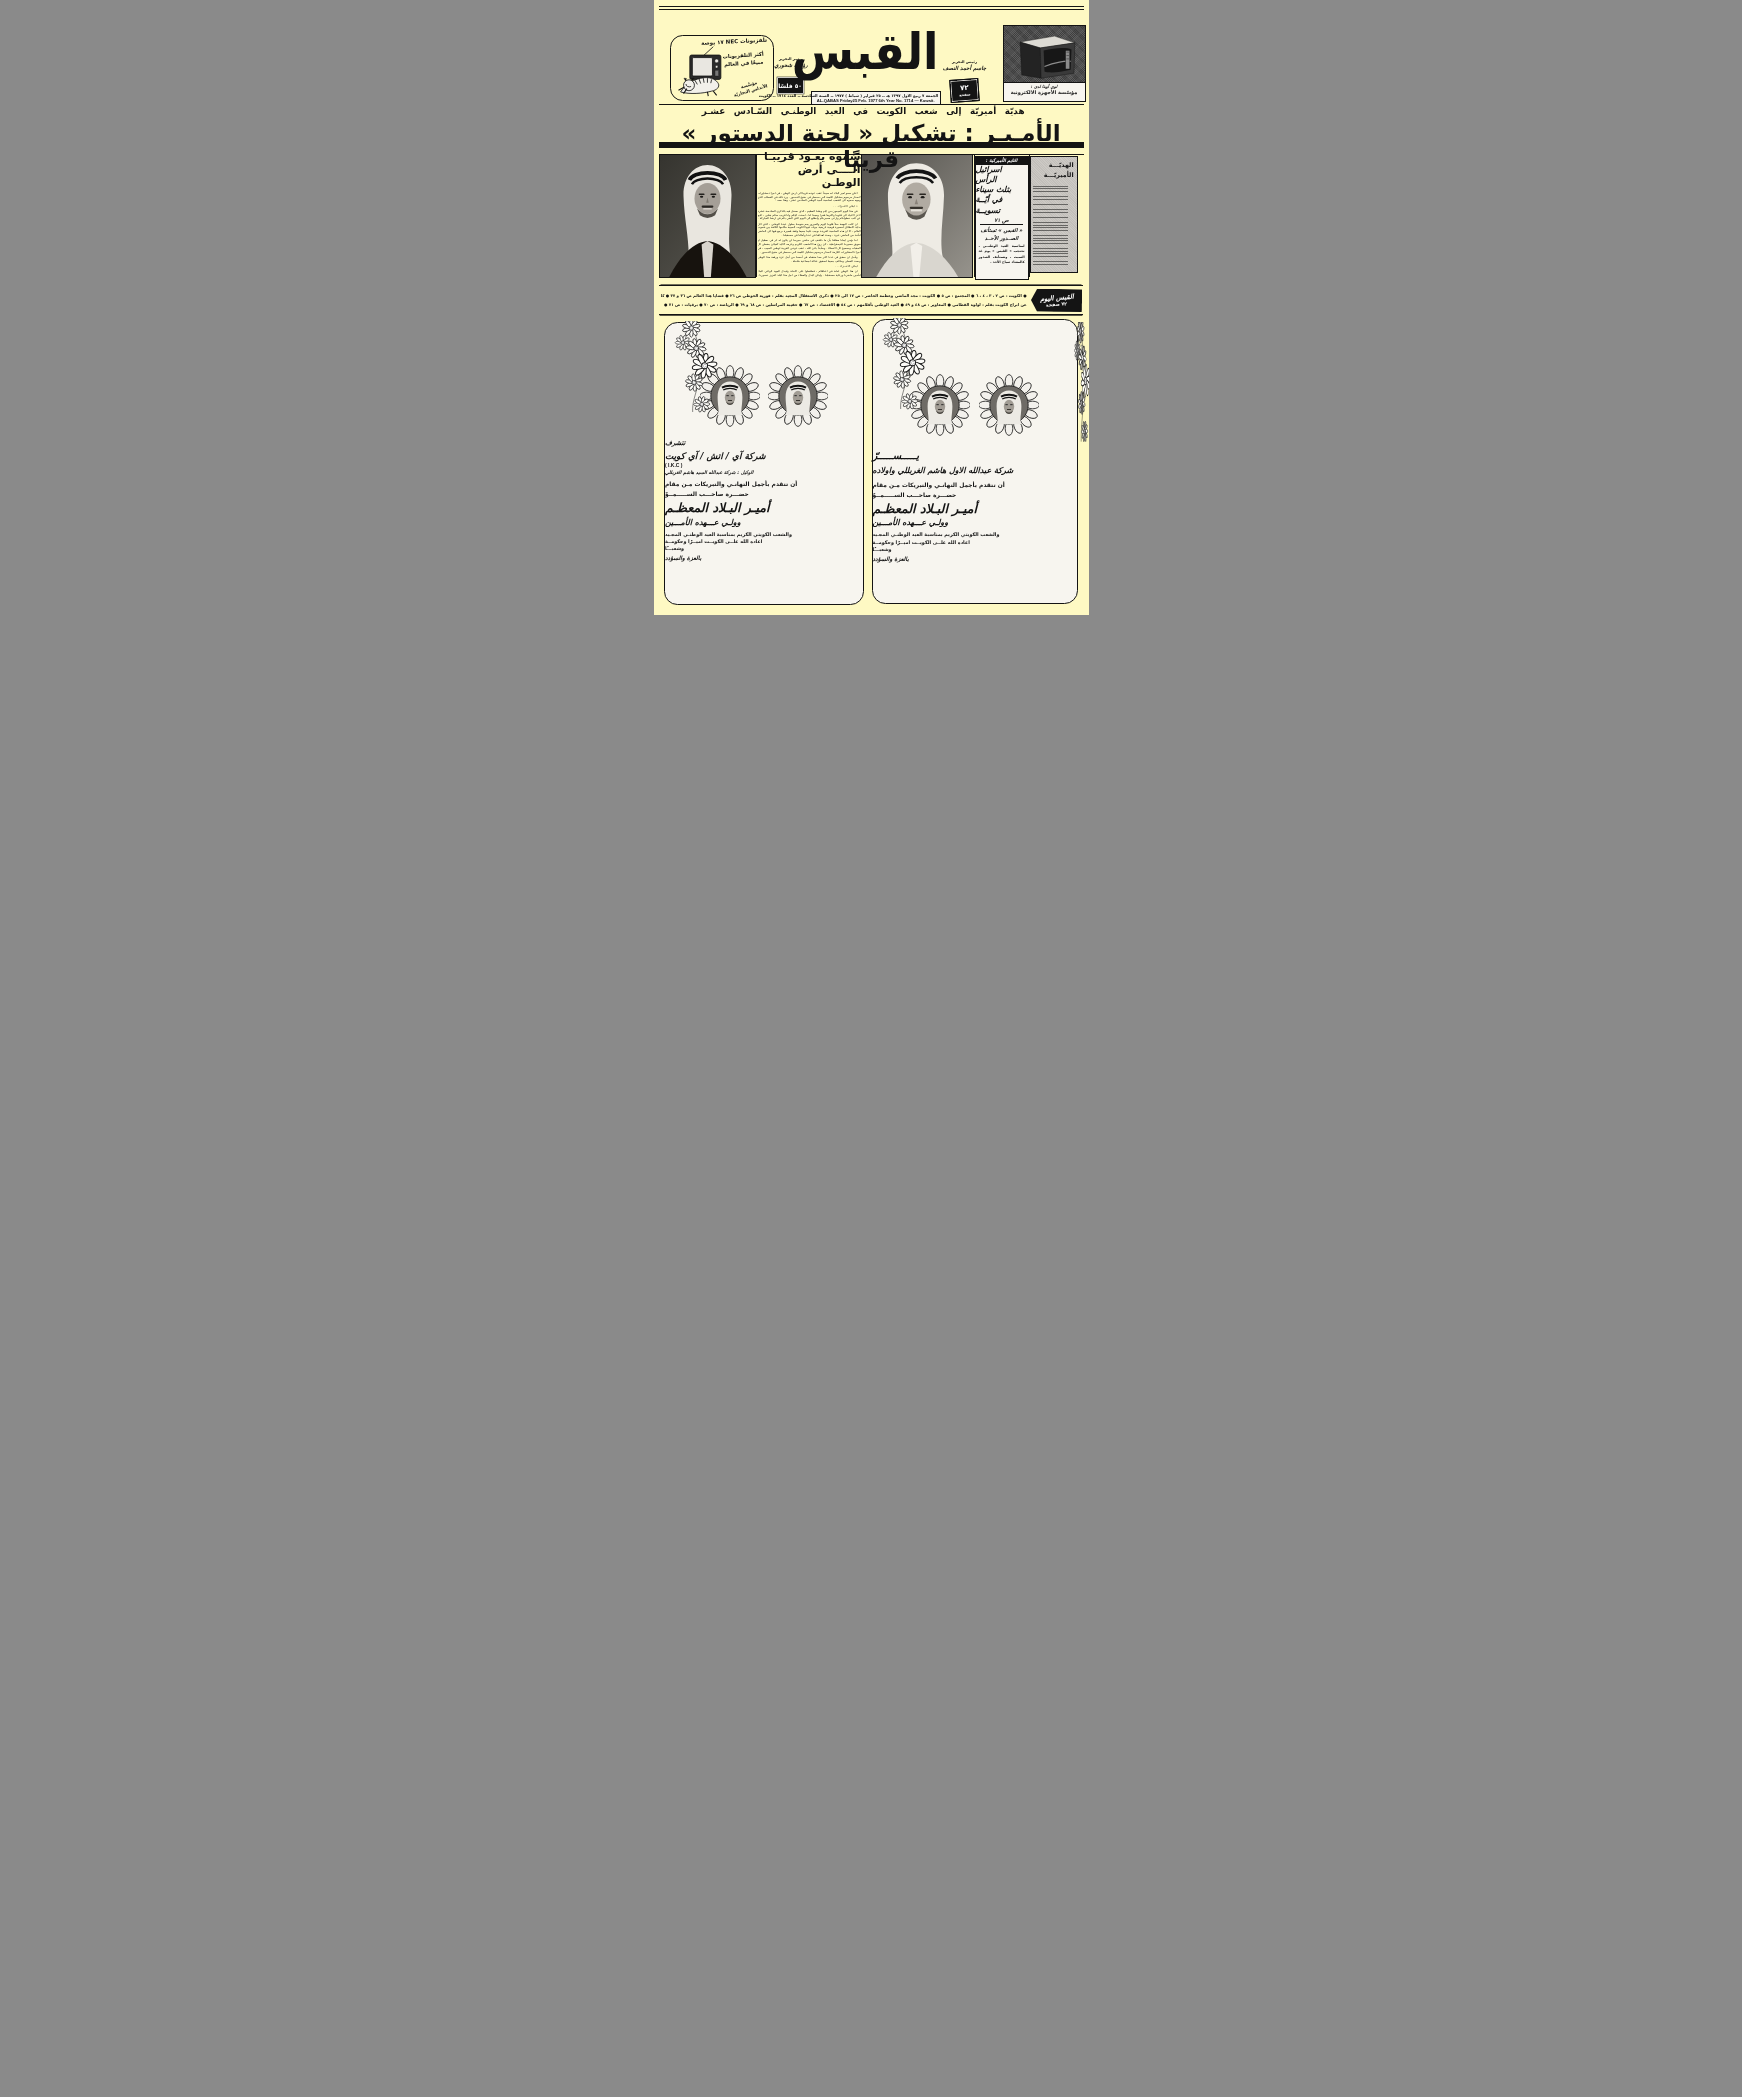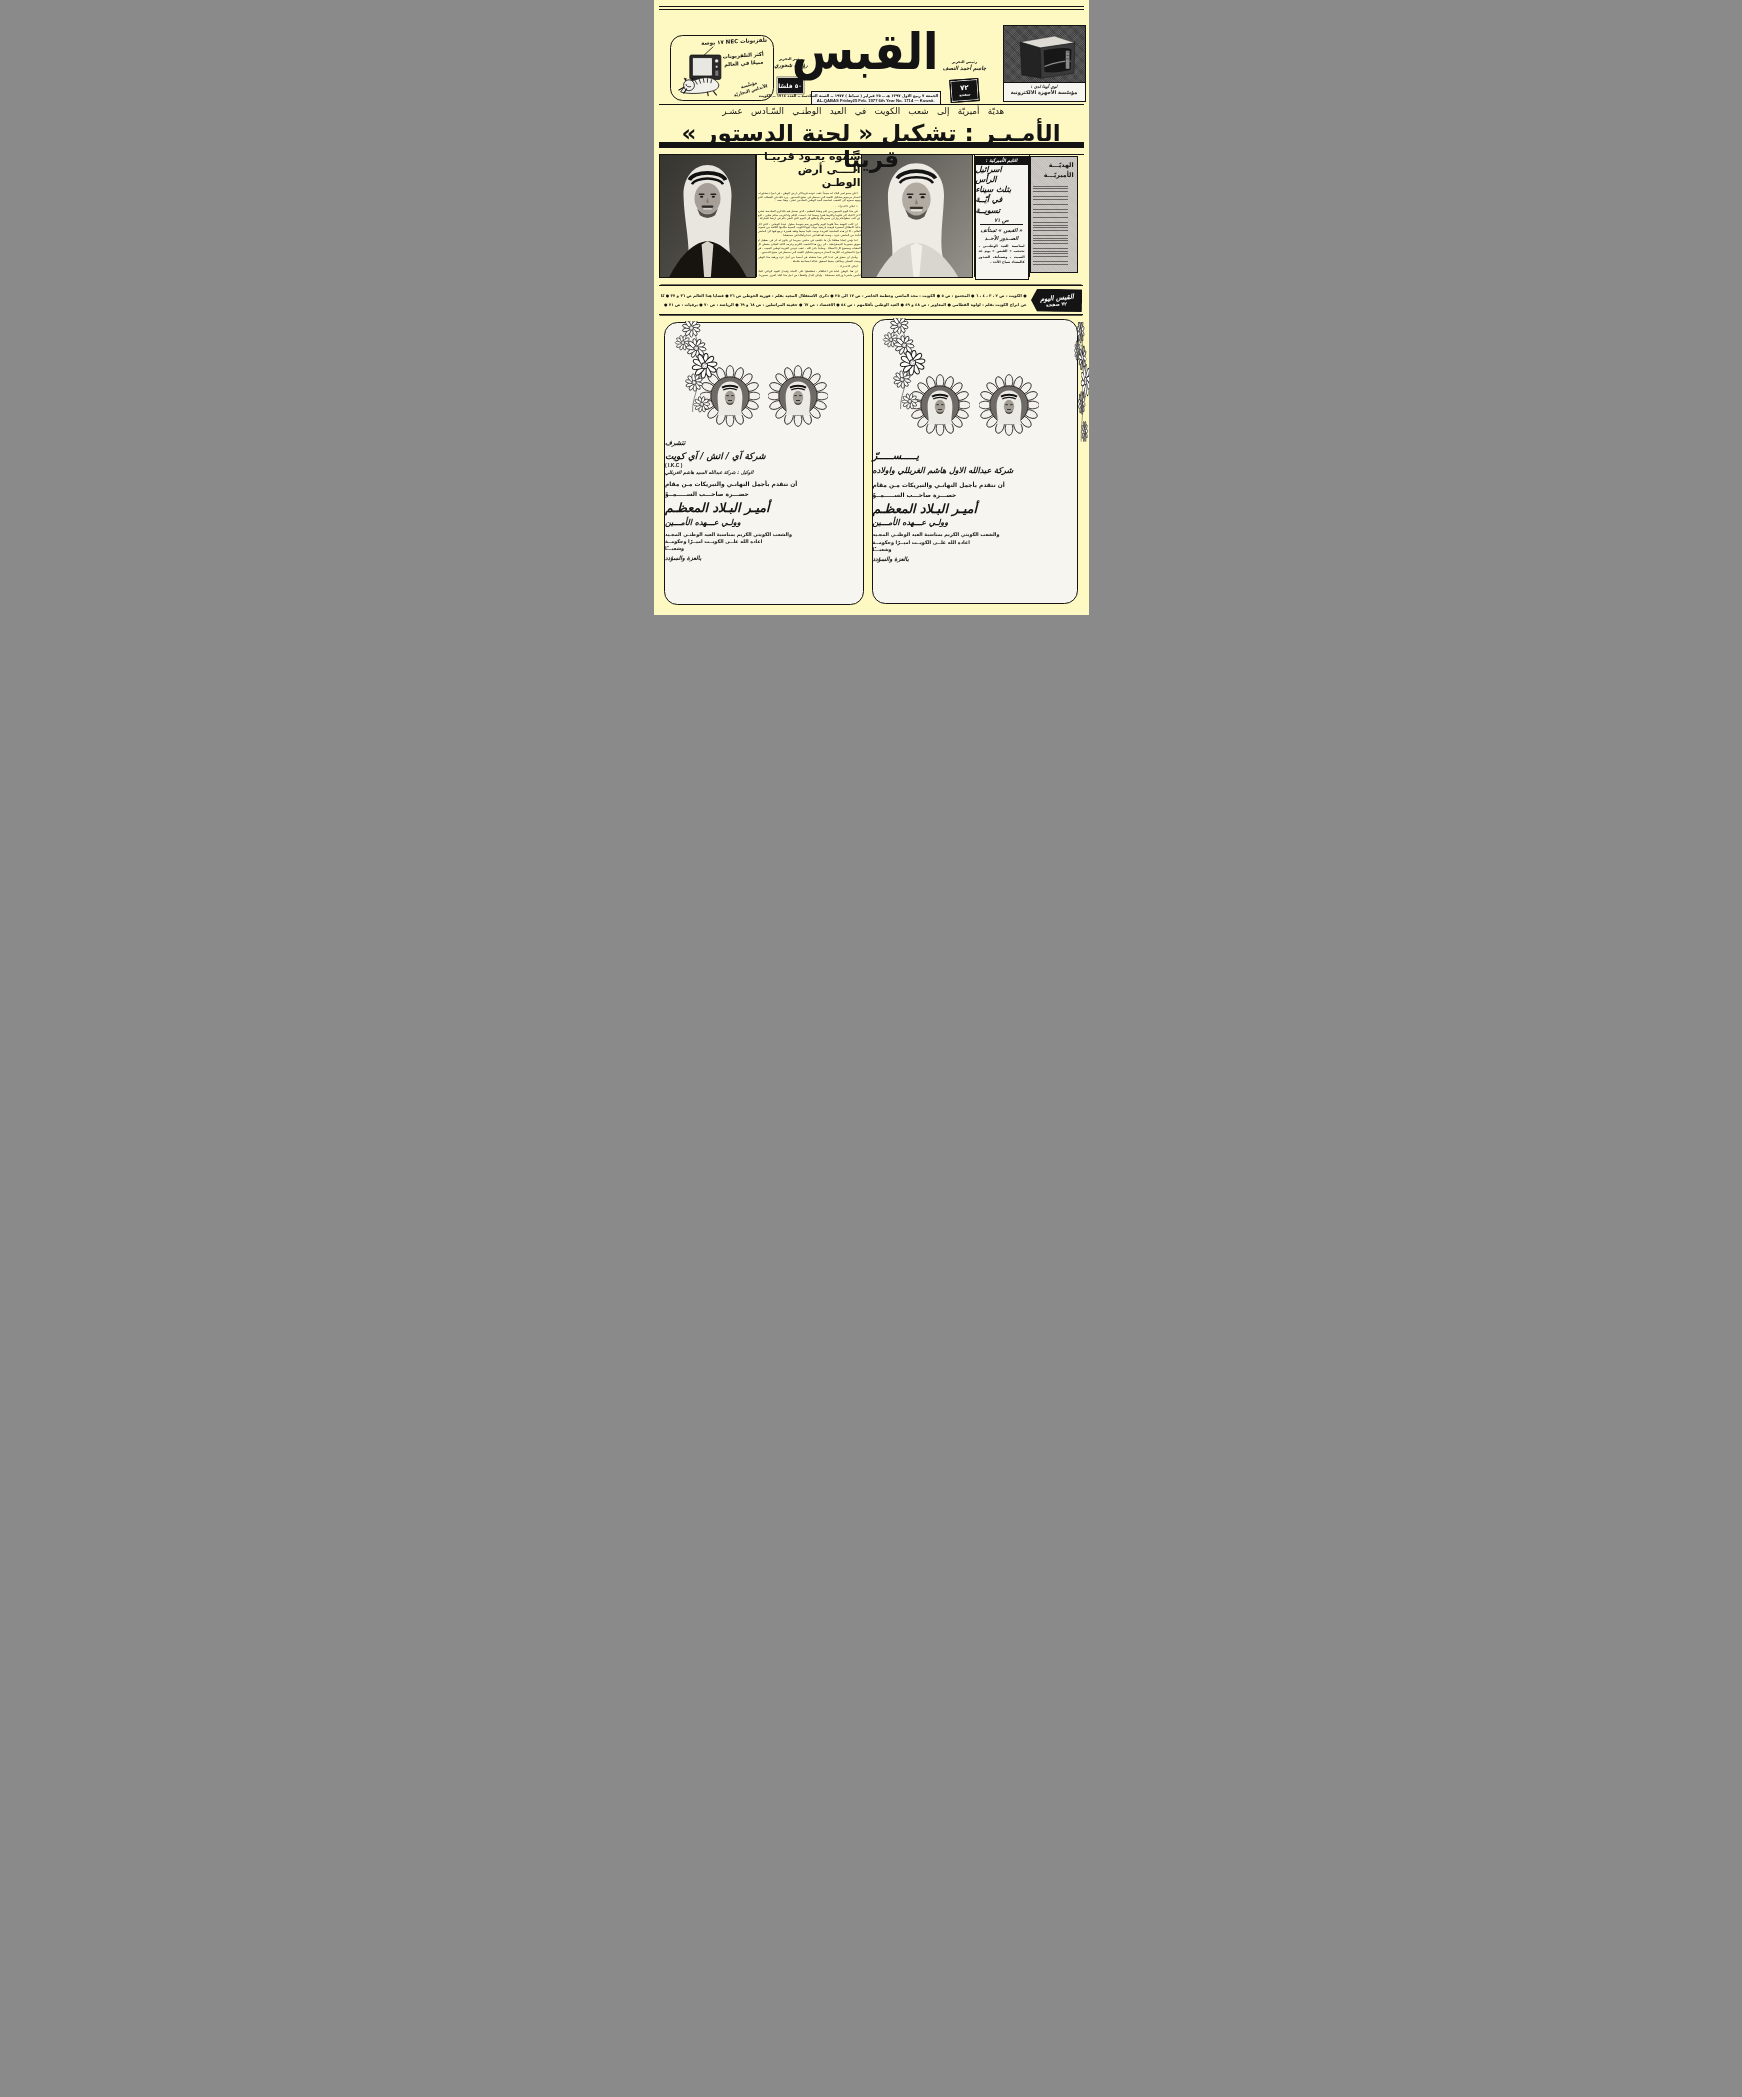--- a/index.html
+++ b/index.html
@@ -44,21 +44,21 @@
   .tv-ad{left:349px;top:25px;width:81px;height:75px;border:0.4px solid #141414;background:#f7f5ef;}
   .tv-photo{position:absolute;inset:0 0 18.5px 0;background:#4c4c4c;
      background-image:repeating-linear-gradient(45deg,rgba(255,255,255,.10) 0 0.4px,transparent 0.4px 1.3px),
                       repeating-linear-gradient(-45deg,rgba(0,0,0,.18) 0 0.4px,transparent 0.4px 1.3px);}
   .tv-cap{position:absolute;left:0;right:0;bottom:0;height:18.5px;border-top:0.8px solid #141414;text-align:center;background:#f7f5ef;}
   .tv-cap .c1{font-size:4.2px;font-weight:bold;margin-top:1.3px;font-style:italic;}
   .tv-cap .c2{font-size:5px;font-weight:bold;}
 
   
   .kicker-rule{left:5px;right:5px;top:104px;border-top:1.3px solid #141414;}
-  .kicker{left:8.4px;right:24px;top:106px;text-align:center;font-size:8.8px;font-weight:normal;word-spacing:5.5px;letter-spacing:0.2px;}
+  .kicker{left:8.4px;right:24px;top:106px;text-align:center;font-size:8.8px;font-weight:bold;word-spacing:5.5px;letter-spacing:0.2px;}
   .headline-wrap{left:5px;right:5px;top:120px;height:35px;}
   .headline-band{position:absolute;left:0;right:0;top:22px;height:5.9px;background:#141414;}
   .headline{position:relative;z-index:1;text-align:center;font-size:23px;line-height:1.15;font-weight:bold;letter-spacing:-0.4px;}
   .mid-rule{left:5px;right:5px;top:154px;border-top:0.6px solid #141414;}
 
   
   .photo-left{left:6.3px;top:155px;width:95px;height:122px;outline:0.4px solid #141414;}
   .story-col{left:104px;top:149px;width:103px;height:128px;overflow:hidden;}
   .subhead{font-size:11px;font-weight:bold;text-align:right;letter-spacing:0.4px;margin:0.8px 0 2.9px;}
   .story-col p{margin:0 0 1.3px;font-size:2.8px;line-height:1.38;text-align:justify;text-indent:2.9px;}

